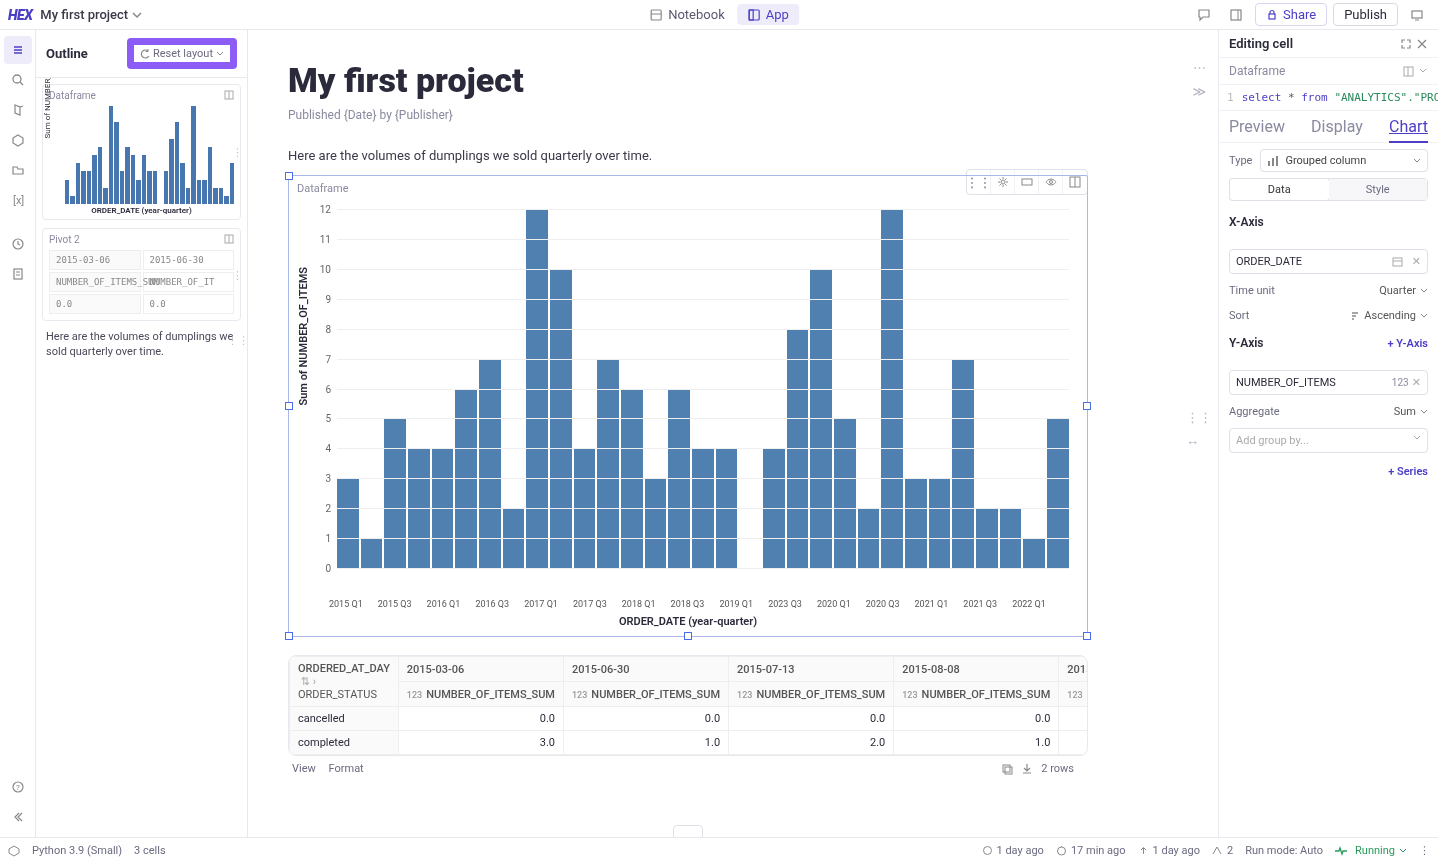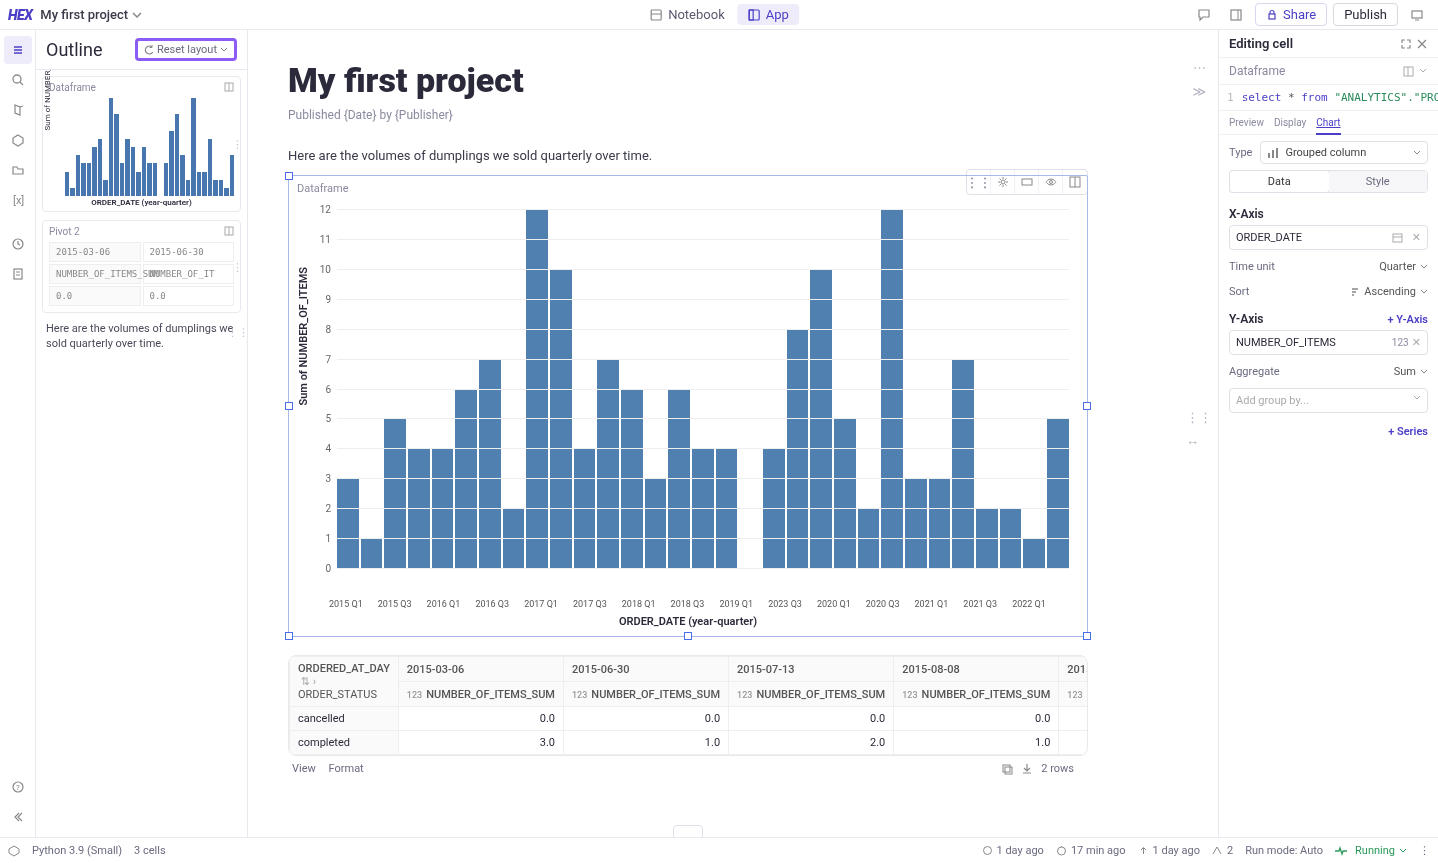--- a/index.html
+++ b/index.html
@@ -23,22 +23,22 @@
 
 
 .leftrail { width: 36px; border-right: 1px solid #e8e8ef; display: flex; flex-direction: column; padding-top: 6px; gap: 2px; }
 .leftrail .icon-btn { width: 28px; height: 28px; margin: 0 auto; }
 .leftrail .icon-btn.active { background: #eeecfa; color: #4b3fc7; }
 .leftrail-bottom { margin-top: auto; padding-bottom: 6px; display: flex; flex-direction: column; gap: 2px; }
 
 
 .outline { width: 212px; border-right: 1px solid #e8e8ef; display: flex; flex-direction: column; }
 .outline-hdr { display: flex; align-items: center; justify-content: space-between; padding: 8px 10px; border-bottom: 1px solid #e8e8ef; }
-.outline-hdr h3 { font-size: 18px; font-weight: 400; }
-.reset-btn { display: flex; align-items: center; gap: 3px; font-size: 11px; color: #6a6a80; border: 3px solid #8b5cf6; border-radius: 4px; padding: 2px 6px; cursor: pointer; }
+.outline-hdr h3 { font-size: 13px; font-weight: 700; }
+.reset-btn { display: flex; align-items: center; gap: 3px; font-size: 11px; color: #6a6a80; border: 7px solid #8b5cf6; border-radius: 4px; padding: 2px 6px; cursor: pointer; }
 .outline-body { flex: 1; overflow-y: auto; padding: 6px; }
 .outline-card { border: 1px solid #e8e8ef; border-radius: 4px; margin-bottom: 8px; padding: 4px; position: relative; }
 .oc-title { font-size: 10px; color: #8a8aa0; display: flex; justify-content: space-between; padding: 1px 2px 3px; }
 .oc-handle { position: absolute; right: -14px; top: 50%; transform: translateY(-50%); color: #c0c0d0; cursor: grab; font-size: 11px; }
 .mini-chart { height: 100px; display: flex; align-items: flex-end; gap: 1px; padding: 2px 2px 0 18px; position: relative; }
 .mini-bar { flex: 1; background: #4877b0; }
 .mini-ylbl { position: absolute; left: 0; top: 50%; transform: rotate(-90deg) translateX(20px); transform-origin: left; font-size: 8px; white-space: nowrap; }
 .mini-xlbl { font-size: 8px; font-weight: 600; text-align: center; padding-top: 2px; }
 .mini-table { font-size: 9px; }
 .mini-table td { border: 1px solid #eee; padding: 4px 6px; white-space: nowrap; }
@@ -91,32 +91,32 @@
 
 
 .editor { width: 220px; border-left: 1px solid #e8e8ef; display: flex; flex-direction: column; font-size: 12px; }
 .editor-hdr { display: flex; align-items: center; justify-content: space-between; padding: 6px 10px; border-bottom: 1px solid #f0f0f5; }
 .editor-hdr h4 { font-size: 13px; font-weight: 600; }
 .editor-hdr-icons { display: flex; gap: 4px; color: #8a8aa0; }
 .editor-sub { display: flex; align-items: center; justify-content: space-between; padding: 6px 10px; color: #8a8aa0; border-bottom: 1px solid #f0f0f5; }
 .sql-box { padding: 6px 8px; font-family: Menlo, monospace; font-size: 11px; border-bottom: 1px solid #f0f0f5; white-space: nowrap; overflow: hidden; }
 .sql-ln { color: #bbb; margin-right: 8px; }
 .kw { color: #4b3fc7; } .op { color: #555; } .str { color: #2a8a5a; }
-.tabs { display: flex; justify-content: flex-start; gap: 10px; padding: 6px 10px; font-size: 10px; color: #8a8aa0; border-bottom: 1px solid #f0f0f5; }
+.tabs { display: flex; justify-content: space-between; gap: 10px; padding: 6px 10px; font-size: 16px; color: #8a8aa0; border-bottom: 1px solid #f0f0f5; }
 .tabs .active { color: #4b3fc7; border-bottom: 2px solid #4b3fc7; margin-bottom: -7px; padding-bottom: 5px; text-decoration: underline; }
 .form-row { display: flex; align-items: center; justify-content: space-between; padding: 6px 10px; gap: 8px; }
 .form-row label { color: #6a6a80; font-size: 11px; }
 .sel { flex: 1; border: 1px solid #e0e0e8; border-radius: 4px; padding: 4px 6px; display: flex; align-items: center; justify-content: space-between; font-size: 11px; color: #444; cursor: pointer; }
 .seg { display: flex; border: 1px solid #e0e0e8; border-radius: 4px; margin: 0 10px 6px; }
 .seg div { flex: 1; text-align: center; padding: 4px 0; font-size: 11px; color: #6a6a80; cursor: pointer; }
 .seg div.active { background: #fff; color: #333; box-shadow: 0 0 0 1px #e0e0e8; border-radius: 3px; }
 .seg div:not(.active) { background: #f7f7fa; }
 .section-lbl { font-size: 12px; font-weight: 600; padding: 8px 10px 4px; display: flex; justify-content: space-between; align-items: center; }
 .add-link { font-size: 11px; color: #4b3fc7; cursor: pointer; }
-.field-pill { margin: 0 10px 4px; border: 1px solid #e0e0e8; border-radius: 4px; padding: 5px 6px; display: flex; align-items: center; gap: 6px; font-size: 11px; }
+.field-pill { margin: 16px 10px 4px; border: 1px solid #e0e0e8; border-radius: 4px; padding: 5px 6px; display: flex; align-items: center; gap: 6px; font-size: 11px; }
 .field-pill .type-ico { width: 14px; text-align: center; color: #8a8aa0; font-size: 10px; margin-left: auto; }
 .field-pill .close { color: #aaa; cursor: pointer; }
 .add-field { margin: 4px 10px; border: 1px solid #e0e0e8; border-radius: 4px; padding: 5px 6px; color: #aaa; font-size: 11px; display: flex; justify-content: space-between; cursor: pointer; }
 
 
 .statusbar { height: 26px; border-top: 1px solid #e8e8ef; display: flex; align-items: center; padding: 0 8px; font-size: 11px; color: #6a6a80; gap: 12px; }
 .statusbar .right { margin-left: auto; display: flex; align-items: center; gap: 12px; }
 .running { color: #2a9a5a; display: flex; align-items: center; gap: 4px; }
 svg { display: block; }
 </style>

